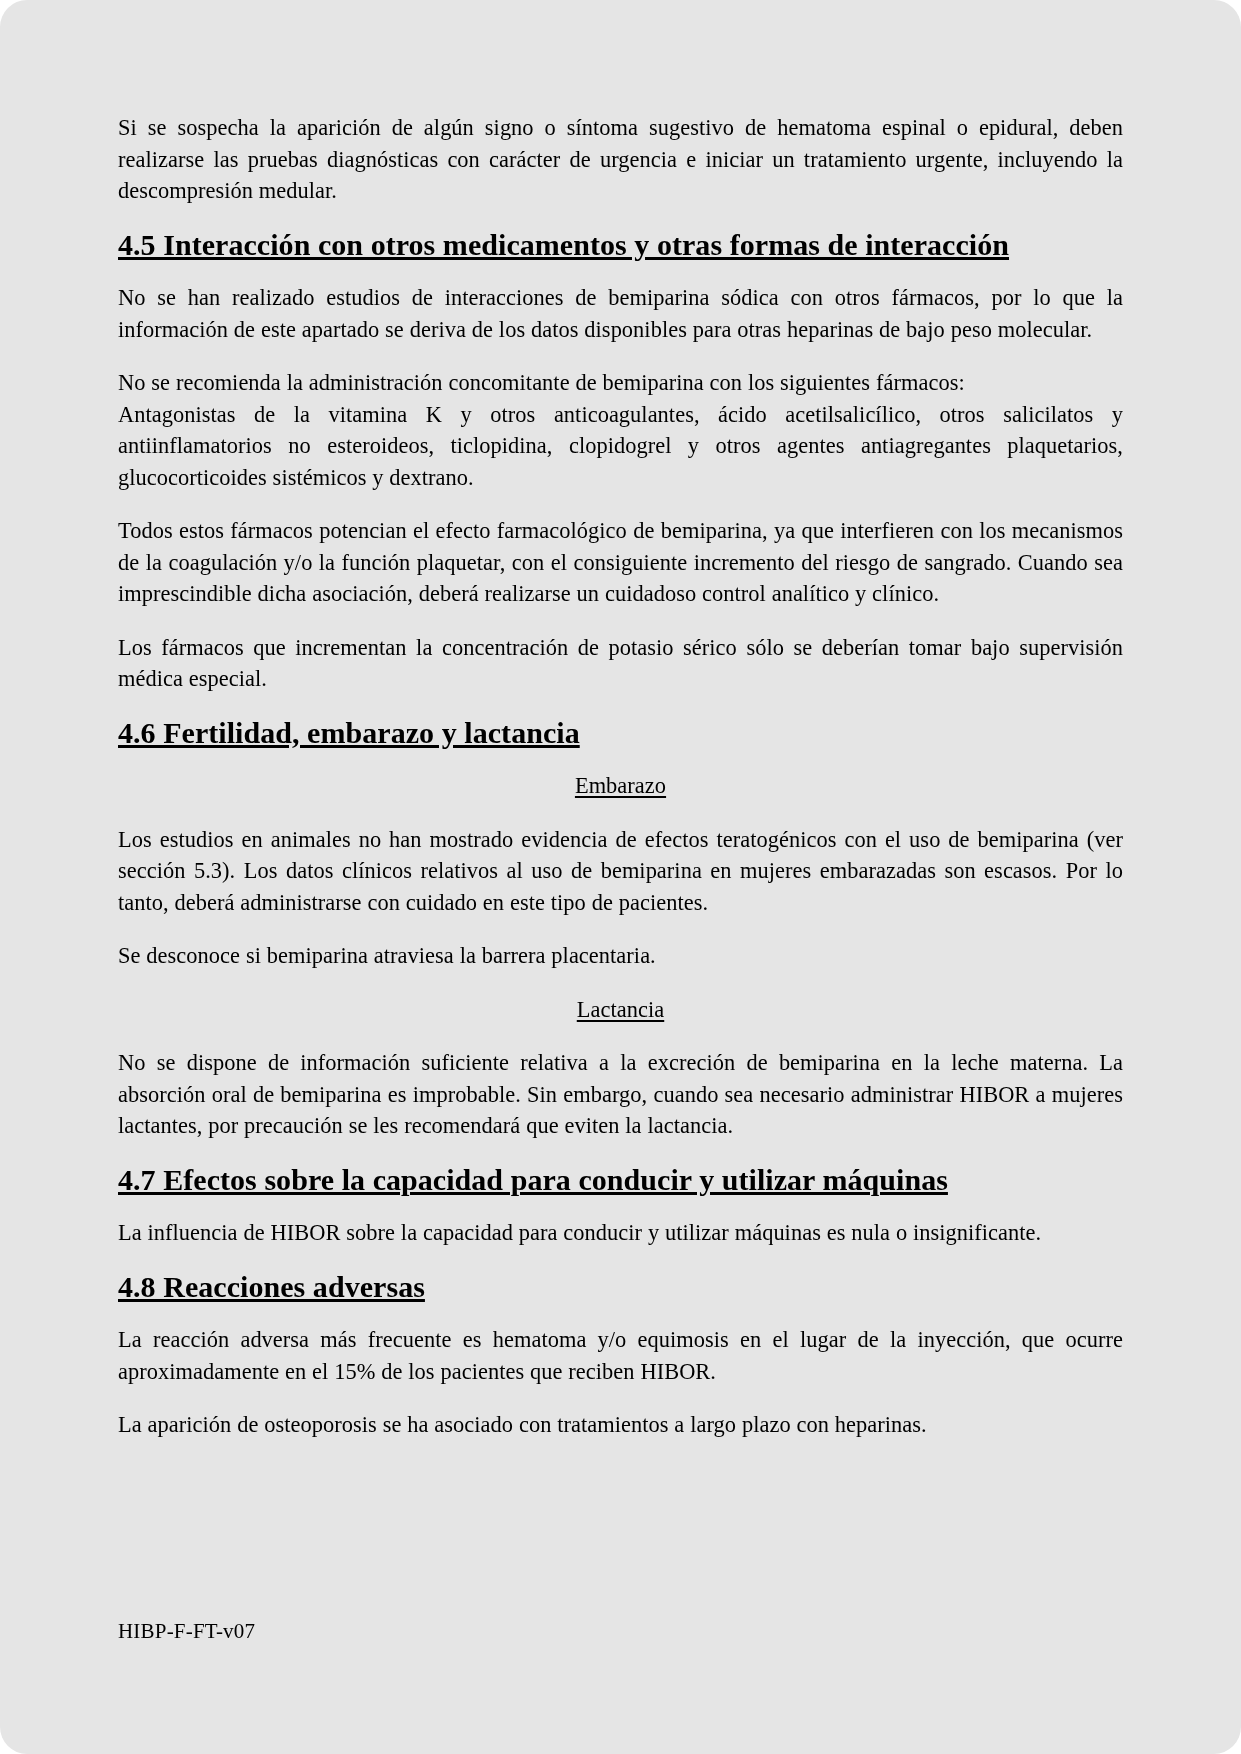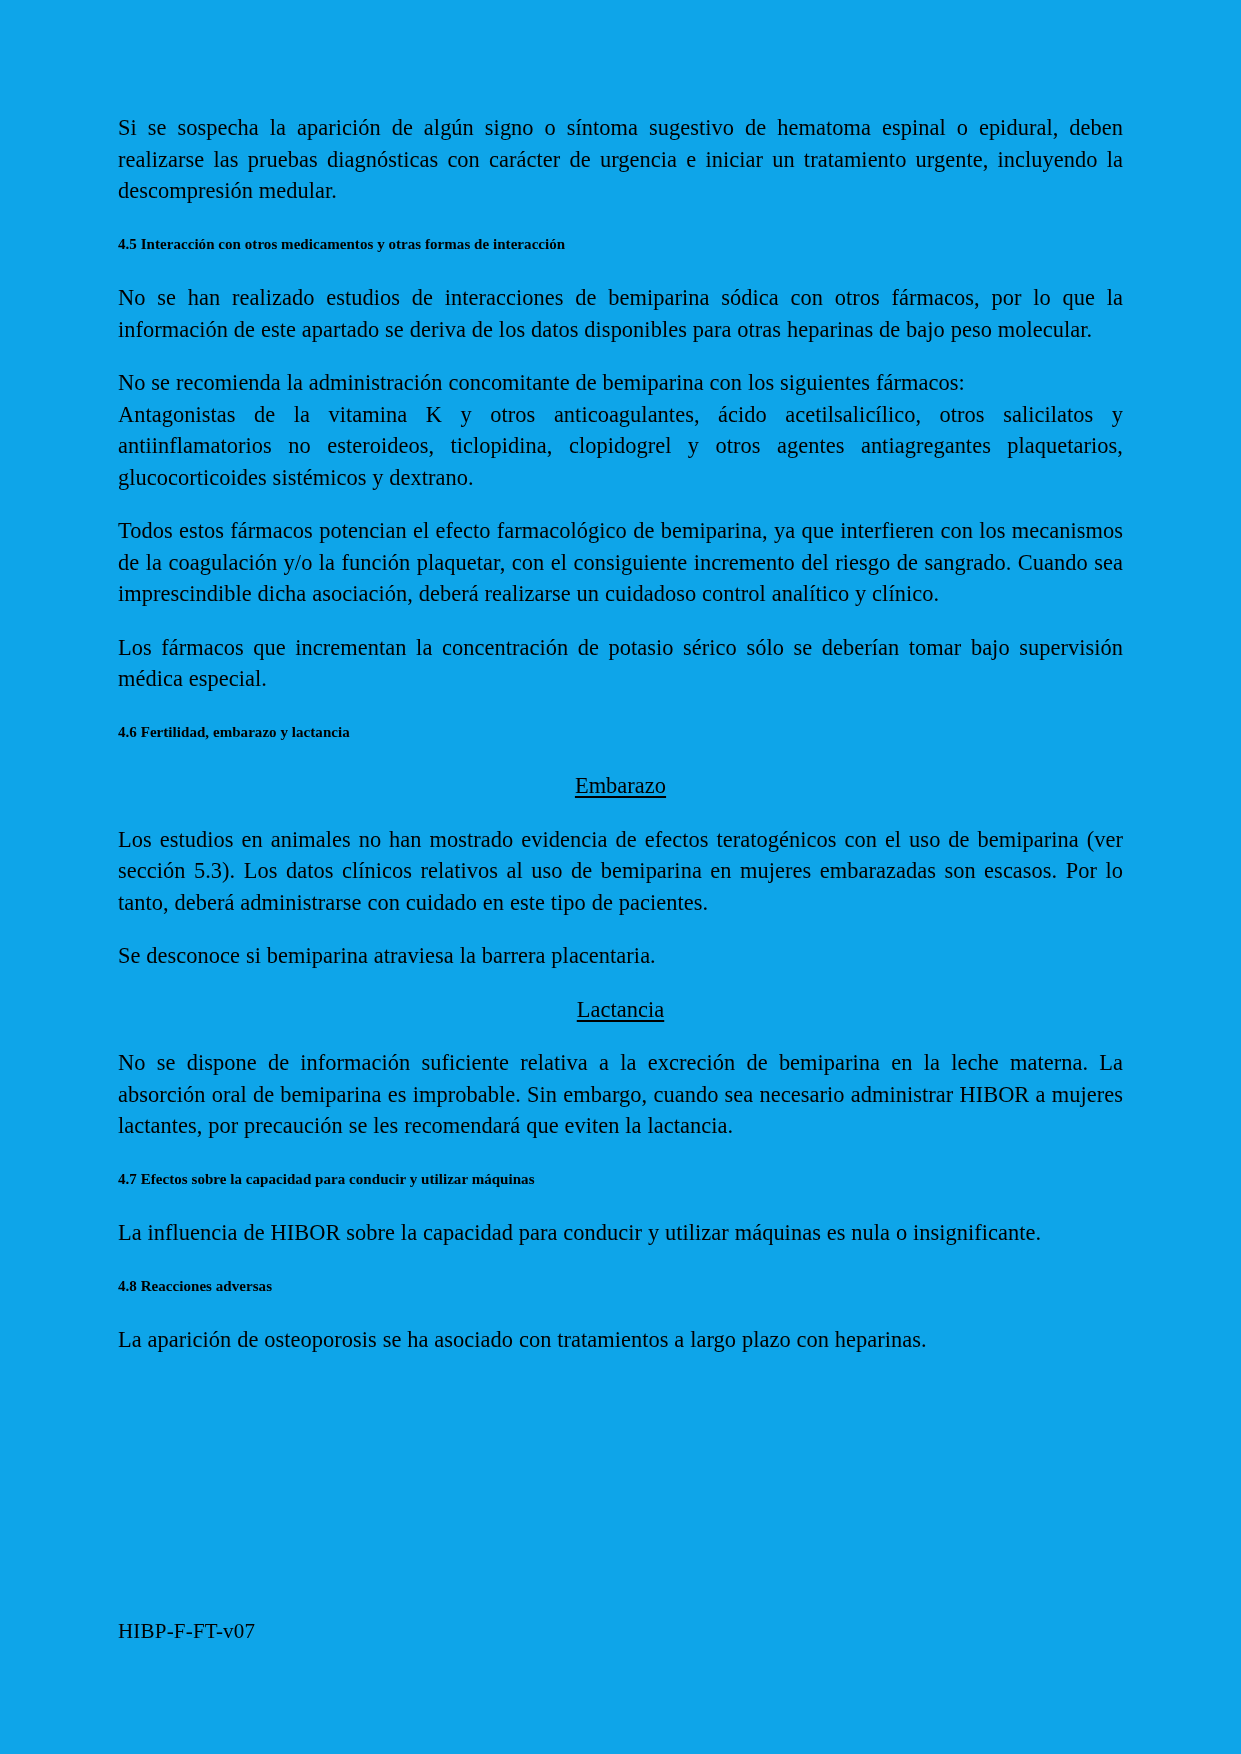--- a/index.html
+++ b/index.html
@@ -6,25 +6,26 @@
   html, body {
     margin: 0;
     padding: 0;
     background: #ffffff;
   }
   .page {
     position: relative;
     width: 1241px;
     height: 1754px;
     margin: 0 auto;
-    background: #0ea5e9;
+    background: #e5e5e5;
     box-sizing: border-box;
     font-family: "Liberation Serif", "DejaVu Serif", serif;
     color: #000000;
     overflow: hidden;
+    border-radius: 27px;
   }
   .content {
     position: absolute;
     left: 118px;
     top: 112px;
     width: 1005px;
   }
   p.body-text {
     margin: 0 0 22px 0;
     font-size: 22.4px;
@@ -40,25 +41,26 @@
   }
   .block p.body-text {
     margin: 0;
   }
   
   p.noljust {
     text-align: left;
   }
   h2.section-heading {
     margin: 0 0 22px 0;
-    font-size: 15px;
+    font-size: 30px;
     line-height: 31.5px;
     font-weight: bold;
     text-align: left;
     letter-spacing: 0.05px;
+    text-decoration: underline;
   }
   h3.sub-heading {
     margin: 0 0 22px 0;
     font-size: 22.4px;
     line-height: 31.5px;
     font-weight: normal;
     text-decoration: underline;
     text-underline-offset: 3px;
     text-align: center;
     letter-spacing: 0.05px;
@@ -109,20 +111,21 @@
     <h3 class="sub-heading">Lactancia</h3>
 
     <p class="body-text">No se dispone de información suficiente relativa a la excreción de bemiparina en la leche materna. La absorción oral de bemiparina es improbable. Sin embargo, cuando sea necesario administrar HIBOR a mujeres lactantes, por precaución se les recomendará que eviten la lactancia.</p>
 
     <h2 class="section-heading">4.7 Efectos sobre la capacidad para conducir y utilizar máquinas</h2>
 
     <p class="body-text noljust">La influencia de HIBOR sobre la capacidad para conducir y utilizar máquinas es nula o insignificante.</p>
 
     <h2 class="section-heading">4.8 Reacciones adversas</h2>
 
+    <p class="body-text">La reacción adversa más frecuente es hematoma y/o equimosis en el lugar de la inyección, que ocurre aproximadamente en el 15% de los pacientes que reciben HIBOR.</p>
 
     <p class="body-text noljust">La aparición de osteoporosis se ha asociado con tratamientos a largo plazo con heparinas.</p>
 
 
   </div>
 
   <div class="footer">HIBP-F-FT-v07</div>
 </div>
 
 </body></html>

